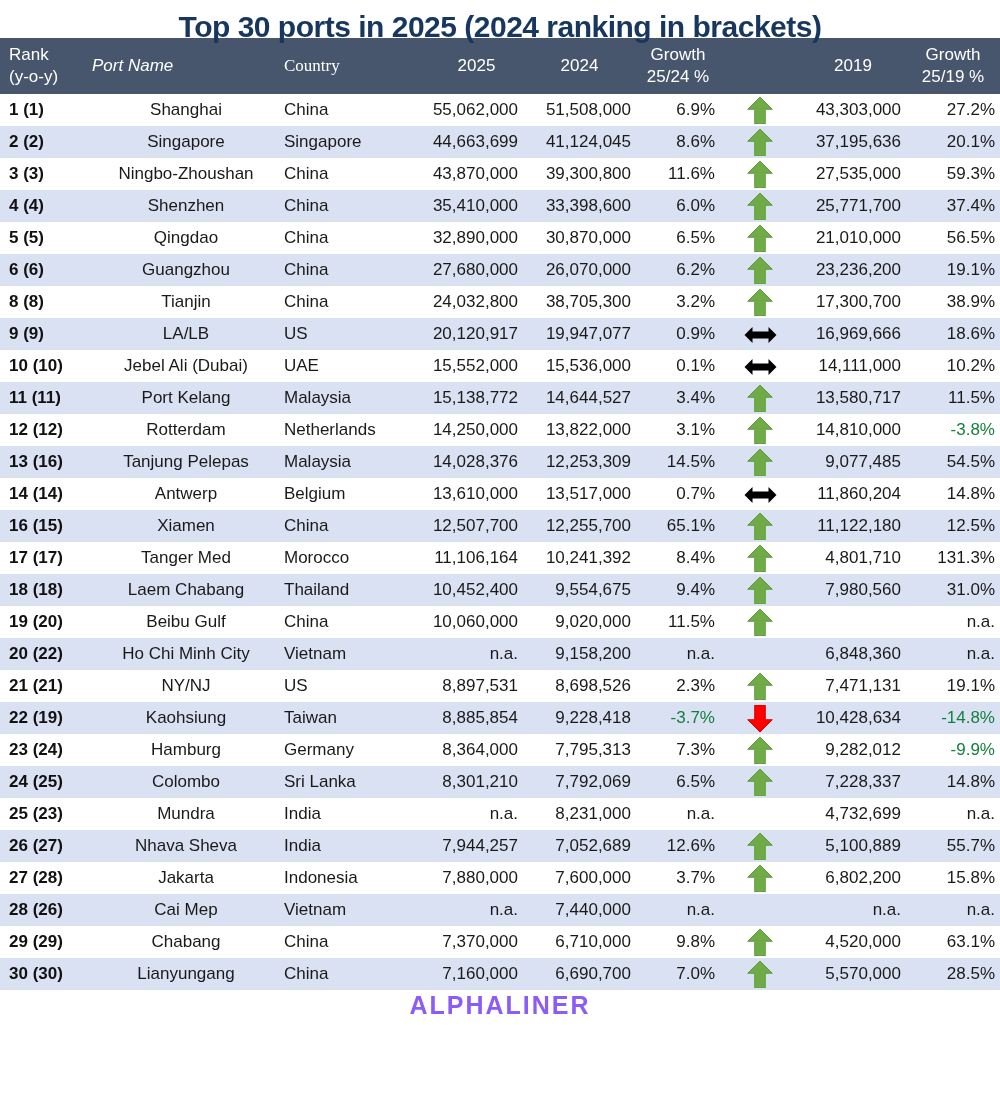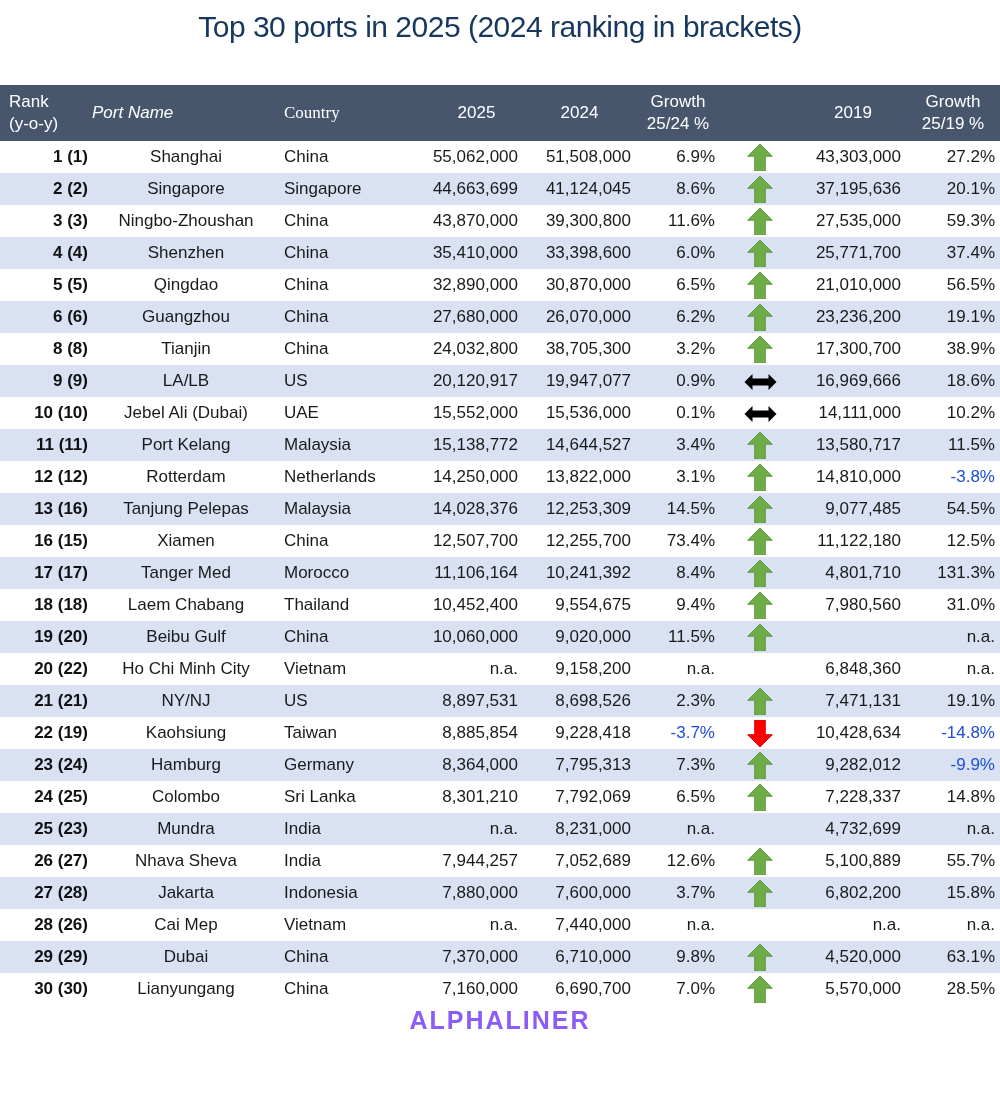--- a/index.html
+++ b/index.html
@@ -10,33 +10,32 @@
   }
   .page {
     width: 1000px;
     height: 1096px;
     background: #ffffff;
     overflow: hidden;
   }
   .title {
     text-align: center;
     font-size: 30px;
-    font-weight: normal;
+    font-weight: bold;
     letter-spacing: -0.5px;
     color: #17375E;
     padding-top: 9px;
     height: 38px;
     line-height: 1.2;
     box-sizing: border-box;
   }
   table.ports {
     width: 1000px;
     border-collapse: collapse;
     table-layout: fixed;
-    margin-top: 47px;
   }
   thead th {
     background: #47566D;
     color: #ffffff;
     font-weight: normal;
     font-size: 17px;
     height: 56px;
     line-height: 1.3;
     vertical-align: middle;
     padding: 0;
@@ -49,26 +48,26 @@
     font-size: 17px;
     color: #1a1a1a;
     height: 32px;
     padding: 0;
     vertical-align: middle;
     white-space: nowrap;
     overflow: hidden;
   }
   tbody tr { background: #ffffff; }
   tbody tr:nth-child(even) { background: #D9E1F3; }
-  td.c-rank { font-weight: bold; color: #111111; padding-left: 9px; text-align: right; }
+  td.c-rank { font-weight: bold; color: #111111; padding-left: 9px; text-align: left; }
   td.c-port { padding-left: 4px; text-align: center; }
   td.c-country { padding-left: 4px; text-align: left; }
   td.c-num { text-align: right; padding-right: 5px; }
   td.c-trend { text-align: center; }
-  td.neg { color: #1d4ed8; }
+  td.neg { color: #15803d; }
   .trend-icon { display: inline-block; vertical-align: middle; }
   .footer {
     text-align: center;
     padding-top: 1px;
   }
   .brand {
     font-size: 25px;
     font-weight: bold;
     letter-spacing: 2px;
     color: #8b5cf6;
@@ -314,26 +313,43 @@
       <svg class="trend-icon" width="26" height="27" viewBox="0 0 20 22">
         <polygon points="10,0 20,10 14.3,10 14.3,22 5.7,22 5.7,10 0,10" fill="#6FAC47" stroke="#5E9A3C" stroke-width="0.8"></polygon>
       </svg>
       
       
     </td>
     <td class="c-num">9,077,485</td>
     <td class="c-num">54.5%</td>
   </tr>
         <tr>
+    <td class="c-rank">14 (14)</td>
+    <td class="c-port">Antwerp</td>
+    <td class="c-country">Belgium</td>
+    <td class="c-num">13,610,000</td>
+    <td class="c-num">13,517,000</td>
+    <td class="c-num">0.7%</td>
+    <td class="c-trend">
+      
+      <svg class="trend-icon" width="33" height="16" viewBox="0 0 26 13">
+        <polygon points="0,6.5 6.5,0 6.5,3.6 19.5,3.6 19.5,0 26,6.5 19.5,13 19.5,9.4 6.5,9.4 6.5,13" fill="#000000"></polygon>
+      </svg>
+      
+    </td>
+    <td class="c-num">11,860,204</td>
+    <td class="c-num">14.8%</td>
+  </tr>
+        <tr>
     <td class="c-rank">16 (15)</td>
     <td class="c-port">Xiamen</td>
     <td class="c-country">China</td>
     <td class="c-num">12,507,700</td>
     <td class="c-num">12,255,700</td>
-    <td class="c-num">73.4%</td>
+    <td class="c-num">65.1%</td>
     <td class="c-trend">
       <svg class="trend-icon" width="26" height="27" viewBox="0 0 20 22">
         <polygon points="10,0 20,10 14.3,10 14.3,22 5.7,22 5.7,10 0,10" fill="#6FAC47" stroke="#5E9A3C" stroke-width="0.8"></polygon>
       </svg>
       
       
     </td>
     <td class="c-num">11,122,180</td>
     <td class="c-num">12.5%</td>
   </tr>
@@ -530,21 +546,21 @@
     <td class="c-trend">
       
       
       
     </td>
     <td class="c-num">n.a.</td>
     <td class="c-num">n.a.</td>
   </tr>
         <tr>
     <td class="c-rank">29 (29)</td>
-    <td class="c-port">Dubai</td>
+    <td class="c-port">Chabang</td>
     <td class="c-country">China</td>
     <td class="c-num">7,370,000</td>
     <td class="c-num">6,710,000</td>
     <td class="c-num">9.8%</td>
     <td class="c-trend">
       <svg class="trend-icon" width="26" height="27" viewBox="0 0 20 22">
         <polygon points="10,0 20,10 14.3,10 14.3,22 5.7,22 5.7,10 0,10" fill="#6FAC47" stroke="#5E9A3C" stroke-width="0.8"></polygon>
       </svg>
       
       

